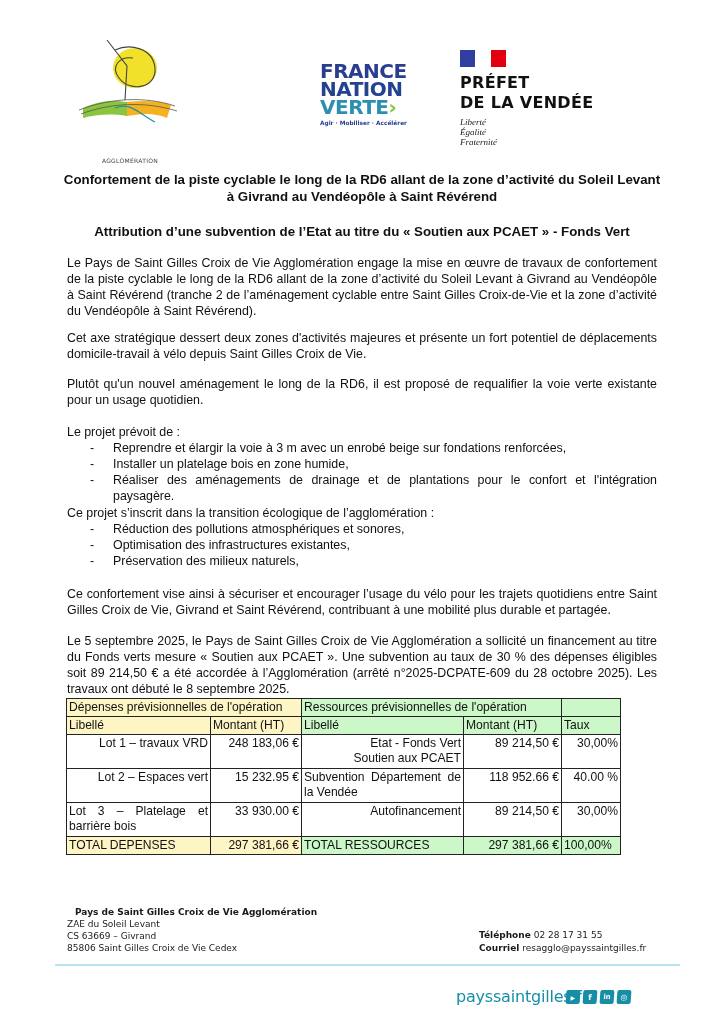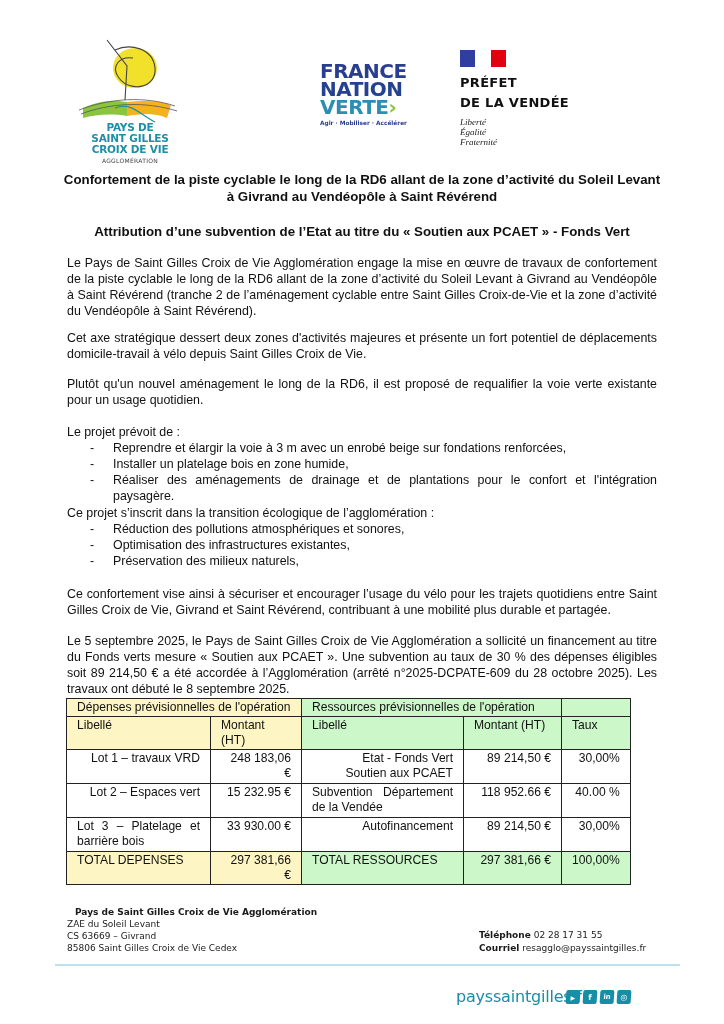--- a/index.html
+++ b/index.html
@@ -19,21 +19,21 @@
   .fnv-2 { color: #24428f; }
   .fnv-3 { color: #2c8fb0; }
   .fnv-3 .chev { color: #8bc53f; }
   .fnv-tag { font-family: "DejaVu Sans", sans-serif; font-size: 5.8px; font-weight: bold; color: #2a3e8f; margin-top: 4px; white-space: nowrap; }
 
   .logo-prefet { position: absolute; left: 460px; top: 50px; width: 150px; height: 110px; }
   .marianne { width: 46px; height: 17px; display: flex; }
   .marianne .b { width: 15px; background: #2f3e9f; }
   .marianne .w { width: 16px; background: #fff; }
   .marianne .r { width: 15px; background: #e1000f; }
-  .prefet-title { font-family: "DejaVu Sans", sans-serif; font-weight: bold; font-size: 13px; line-height: 20px; color: #111; margin-top: 6px; letter-spacing: 0.3px; white-space: nowrap; }
+  .prefet-title { font-family: "DejaVu Sans", sans-serif; font-weight: bold; font-size: 16px; line-height: 20px; color: #111; margin-top: 6px; letter-spacing: 0.3px; white-space: nowrap; }
   .devise { font-family: "Liberation Serif", serif; font-style: italic; font-size: 9px; line-height: 10px; color: #222; margin-top: 4px; }
 
   
   .title-main { position: absolute; left: 60px; top: 171px; width: 604px; text-align: center;
     font-weight: bold; font-size: 13.3px; line-height: 17px; }
   .title-sub { position: absolute; left: 60px; top: 223px; width: 604px; text-align: center;
     font-weight: bold; font-size: 13.3px; line-height: 17px; }
 
   
   .body-text { position: absolute; left: 67px; width: 590px; font-size: 12.4px; line-height: 16px; text-align: justify; }
@@ -43,21 +43,21 @@
   .p4 { top: 424px; }
   .p5 { top: 505px; }
   .p6 { top: 586px; }
   .p7 { top: 633px; }
   .list { list-style: none; margin-top: 0; }
   .list li { position: relative; padding-left: 46px; }
   .list li .dash { position: absolute; left: 23px; top: 0; }
 
   
   .budget { position: absolute; left: 66px; top: 698px; border-collapse: collapse; font-size: 12.1px; line-height: 15px; }
-  .budget td { border: 1px solid #222; padding: 1px 10px; vertical-align: top; }
+  .budget td { border: 1px solid #222; padding: 1px 2px; vertical-align: top; }
   .budget .y { background: #fef5c4; }
   .budget .g { background: #ccf7c9; }
   .budget .w { background: #ffffff; text-align: right; }
   .budget .r { text-align: right; margin-left: 30px; }
   .budget .j { text-align: justify; }
 
   
   .footer-left { position: absolute; left: 67px; top: 906px; font-family: "DejaVu Sans", sans-serif; font-size: 9px; line-height: 12px; color: #1a1a1a; }
   .footer-left .org { font-weight: bold; font-size: 9px; padding-left: 8px; }
   .footer-right { position: absolute; left: 479px; top: 929px; font-family: "DejaVu Sans", sans-serif; font-size: 9px; line-height: 13px; color: #1a1a1a; }
@@ -74,25 +74,20 @@
   <svg width="110" height="86" viewBox="0 0 110 86" style="position:absolute;left:0;top:0;">
     <ellipse cx="60" cy="30" rx="22" ry="20" fill="#f2e12b"></ellipse>
     <path d="M40 12 C 55 5, 78 10, 80 30 C 82 50, 55 55, 44 40 C 35 28, 45 18, 58 20" fill="none" stroke="#444" stroke-width="1.1"></path>
     <path d="M32 2 L 52 28 L 50 62" fill="none" stroke="#444" stroke-width="1.1"></path>
     <path d="M8 70 C 25 62, 40 62, 52 64 L 52 78 C 35 75, 20 77, 8 80 Z" fill="#8bc53f"></path>
     <path d="M52 64 C 70 62, 85 63, 96 67 L 92 80 C 78 74, 65 76, 52 78 Z" fill="#f5b21f"></path>
     <path d="M4 72 C 35 60, 70 58, 100 68" fill="none" stroke="#555" stroke-width="0.8"></path>
     <path d="M6 76 C 35 65, 70 63, 102 73" fill="none" stroke="#555" stroke-width="0.8"></path>
     <path d="M40 70 C 55 64, 62 74, 80 84" fill="none" stroke="#1e8fa6" stroke-width="1.2"></path>
   </svg>
-  <div class="psg-text">
-    <div>PAYS DE</div>
-    <div>SAINT GILLES</div>
-    <div>CROIX DE VIE</div>
-  </div>
   <div class="psg-sub">AGGLOMÉRATION</div>
 </div>
 
 <div class="logo-fnv">
   <div class="fnv-line fnv-1">FRANCE</div>
   <div class="fnv-line fnv-2">NATION</div>
   <div class="fnv-line fnv-3"><span>VERTE</span><span class="chev">›</span></div>
   <div class="fnv-tag">Agir · Mobiliser · Accélérer</div>
 </div>
 

